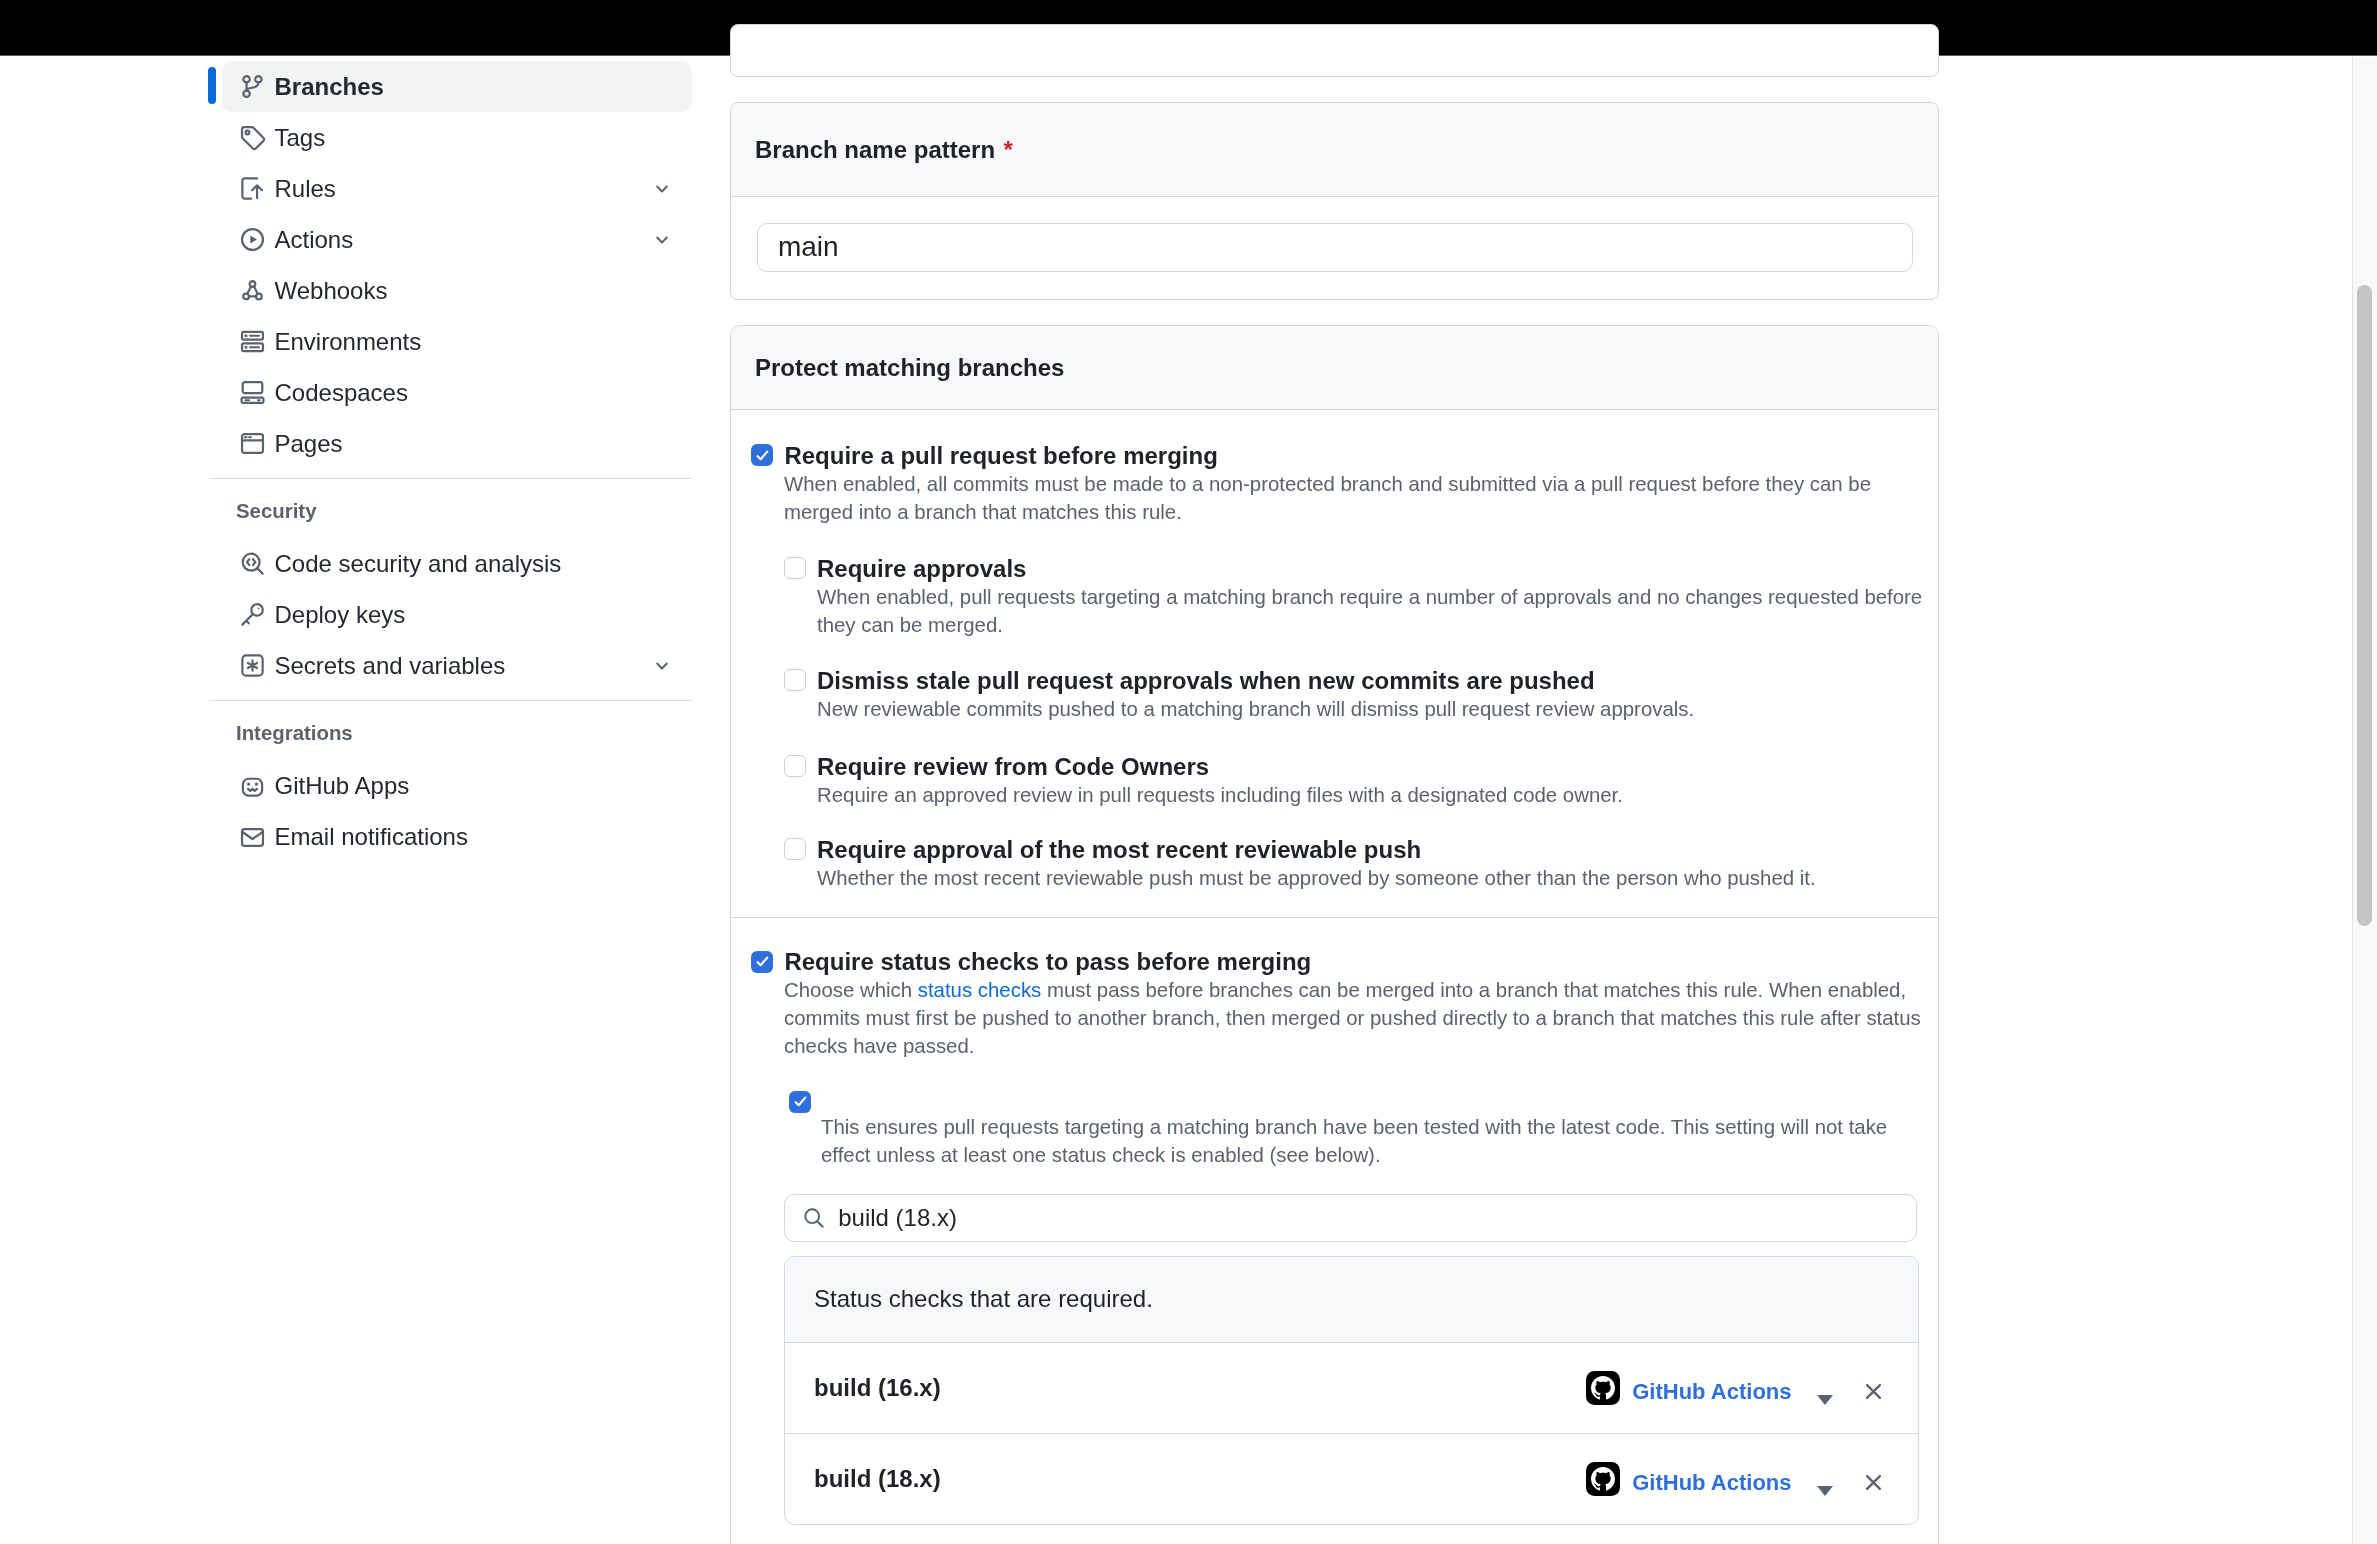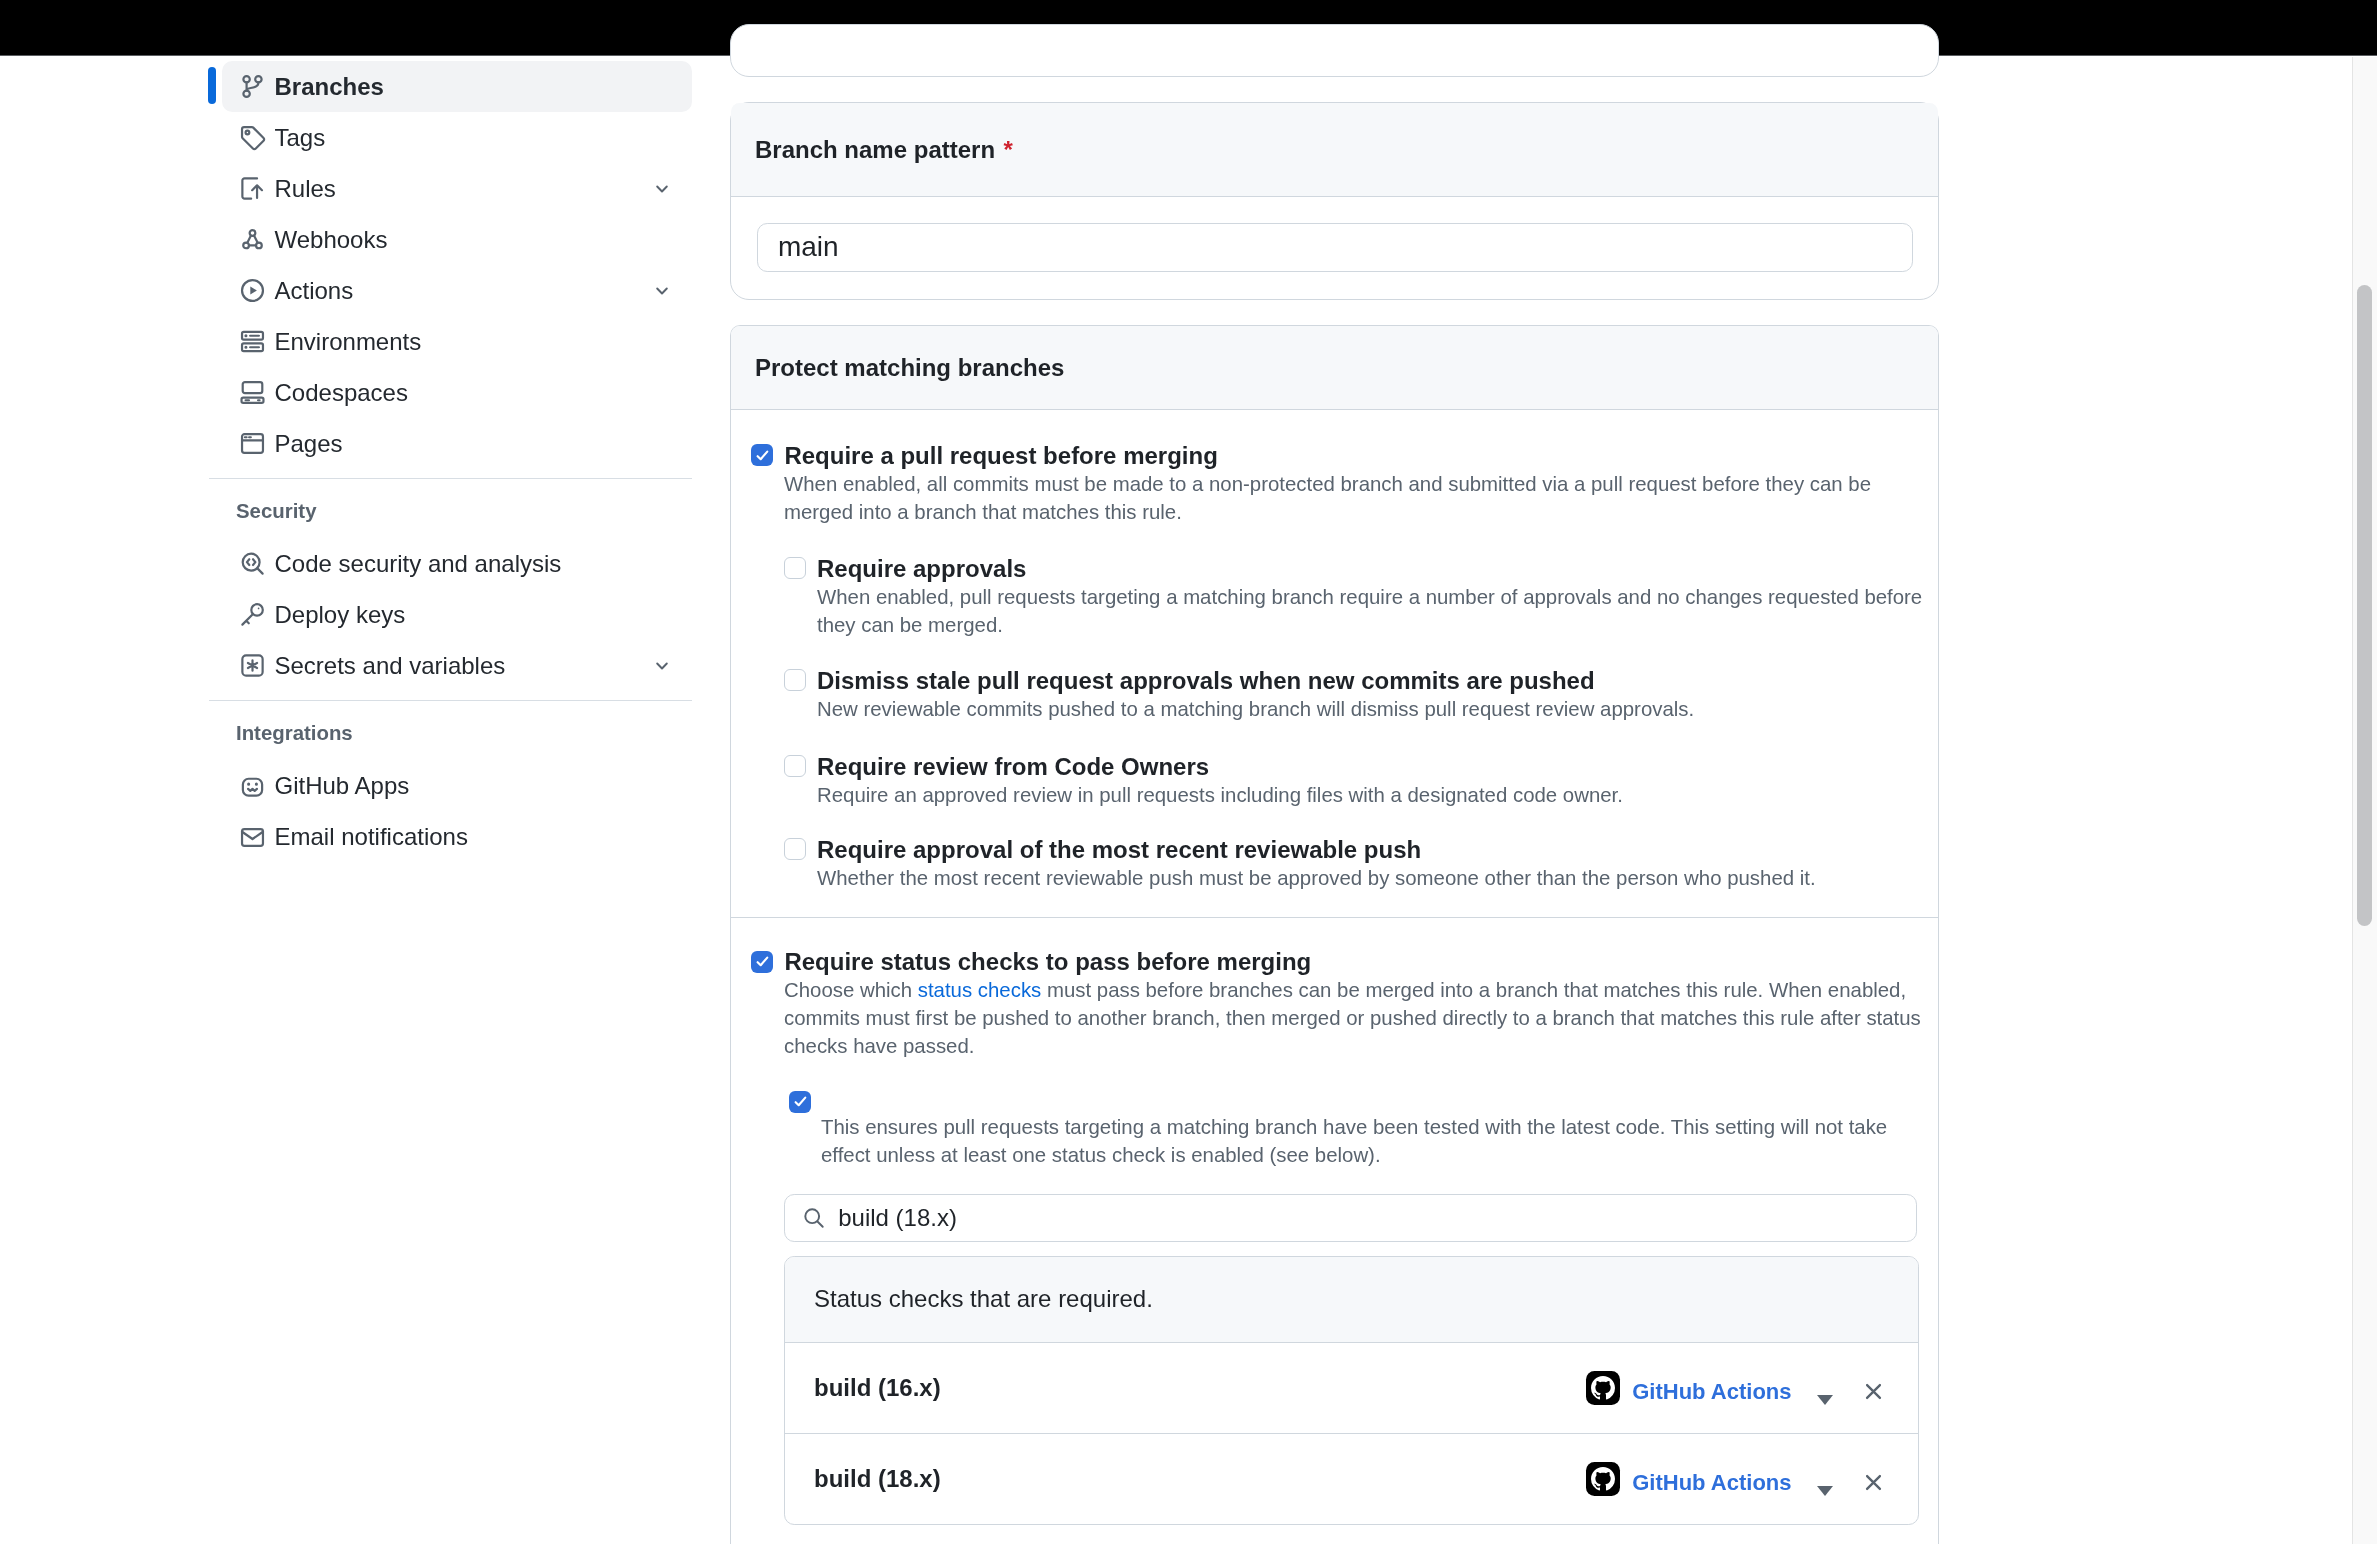--- a/index.html
+++ b/index.html
@@ -20,21 +20,21 @@
   .nav-icon svg{width:27px;height:27px;}
   .nav-label{margin-left:8.5px;white-space:nowrap;}
   .nav-chevron{margin-left:auto;margin-right:18.7px;color:#59636e;display:flex;}
   .nav-chevron svg{width:22px;height:22px;}
   .nav-divider{height:1.7px;background:#d8dee4;margin:8.5px 0 0 13.6px;width:483px;}
   .nav-header{margin:13.6px 0 0 41px;height:37px;display:flex;align-items:center;
               font-size:20.4px;font-weight:600;color:#59636e;}
   .nav-group{margin-top:8.5px;}
   
   .main{position:absolute;left:730px;top:0;width:1209px;}
-  .card{border:1.7px solid #d0d7de;border-radius:19px;background:#fff;box-sizing:border-box;}
+  .card{border:1.7px solid #d0d7de;border-radius:8px;background:#fff;box-sizing:border-box;}
   .partial-card{position:absolute;top:24px;left:0;width:1209px;height:53px;}
   .card-header{background:#f6f8fa;border-bottom:1.7px solid #d0d7de;border-radius:8.5px 8.5px 0 0;
                display:flex;align-items:center;padding-left:24px;font-size:24px;font-weight:600;color:#1f2328;}
   .required-mark{color:#cf222e;margin-left:8.5px;font-weight:700;}
   .branch-card{position:absolute;top:102px;left:0;width:1209px;}
   .branch-card .card-header{height:93px;}
   .branch-card .card-body{padding:25.5px 25.5px 27px 25.5px;}
   .text-input{box-sizing:border-box;width:100%;height:49px;border:1.7px solid #d0d7de;border-radius:10.2px;
               font-family:inherit;font-size:28px;color:#1f2328;padding:0 0 0 20.4px;background:#fff;outline:none;}
   
@@ -122,42 +122,42 @@
       <span class="nav-chevron">
         <svg viewBox="0 0 16 16" fill="none" stroke="currentColor" stroke-width="1.4" stroke-linecap="round" stroke-linejoin="round">
             <path d="m4.5 6.2 3.5 3.6 3.5-3.6"></path>
           </svg>
       </span>
     </div>
 
     <div class="nav-item">
       <span class="nav-icon">
         <svg viewBox="0 0 16 16" fill="none" stroke="currentColor" stroke-width="1.3" stroke-linecap="round" stroke-linejoin="round">
+            <circle cx="8" cy="8" r="6.2"></circle>
+            <path d="M6.7 5.6v4.8L10.6 8Z" fill="currentColor" stroke="none"></path>
+          </svg>
+      </span>
+      <span class="nav-label">Actions</span>
+      <span class="nav-chevron">
+        <svg viewBox="0 0 16 16" fill="none" stroke="currentColor" stroke-width="1.4" stroke-linecap="round" stroke-linejoin="round">
+            <path d="m4.5 6.2 3.5 3.6 3.5-3.6"></path>
+          </svg>
+      </span>
+    </div>
+
+    <div class="nav-item">
+      <span class="nav-icon">
+        <svg viewBox="0 0 16 16" fill="none" stroke="currentColor" stroke-width="1.3" stroke-linecap="round" stroke-linejoin="round">
             <circle cx="8" cy="4.2" r="1.7"></circle>
             <circle cx="4.2" cy="11.5" r="1.7"></circle>
             <circle cx="11.8" cy="11.5" r="1.7"></circle>
             <path d="M7.1 5.7 5 9.8M8.9 5.7 11 9.8M5.9 11.5h4.2"></path>
           </svg>
       </span>
       <span class="nav-label">Webhooks</span>
-    </div>
-
-    <div class="nav-item">
-      <span class="nav-icon">
-        <svg viewBox="0 0 16 16" fill="none" stroke="currentColor" stroke-width="1.3" stroke-linecap="round" stroke-linejoin="round">
-            <circle cx="8" cy="8" r="6.2"></circle>
-            <path d="M6.7 5.6v4.8L10.6 8Z" fill="currentColor" stroke="none"></path>
-          </svg>
-      </span>
-      <span class="nav-label">Actions</span>
-      <span class="nav-chevron">
-        <svg viewBox="0 0 16 16" fill="none" stroke="currentColor" stroke-width="1.4" stroke-linecap="round" stroke-linejoin="round">
-            <path d="m4.5 6.2 3.5 3.6 3.5-3.6"></path>
-          </svg>
-      </span>
     </div>
 
     <div class="nav-item">
       <span class="nav-icon">
         <svg viewBox="0 0 16 16" fill="none" stroke="currentColor" stroke-width="1.3" stroke-linecap="round" stroke-linejoin="round">
             <rect x="1.8" y="2.3" width="12.4" height="4.6" rx="1"></rect>
             <rect x="1.8" y="9.1" width="12.4" height="4.6" rx="1"></rect>
             <path d="M4.1 4.6h.02M4.1 11.4h.02" stroke-width="1.8"></path>
             <path d="M6.6 4.6h5.2M6.6 11.4h5.2"></path>
           </svg>

